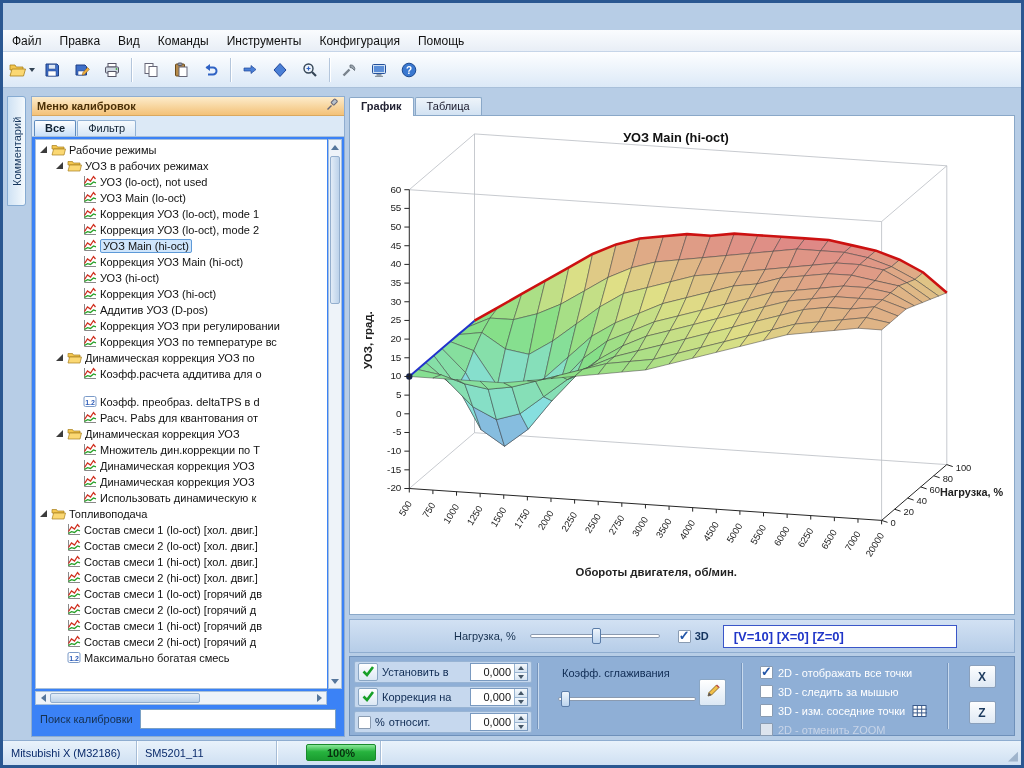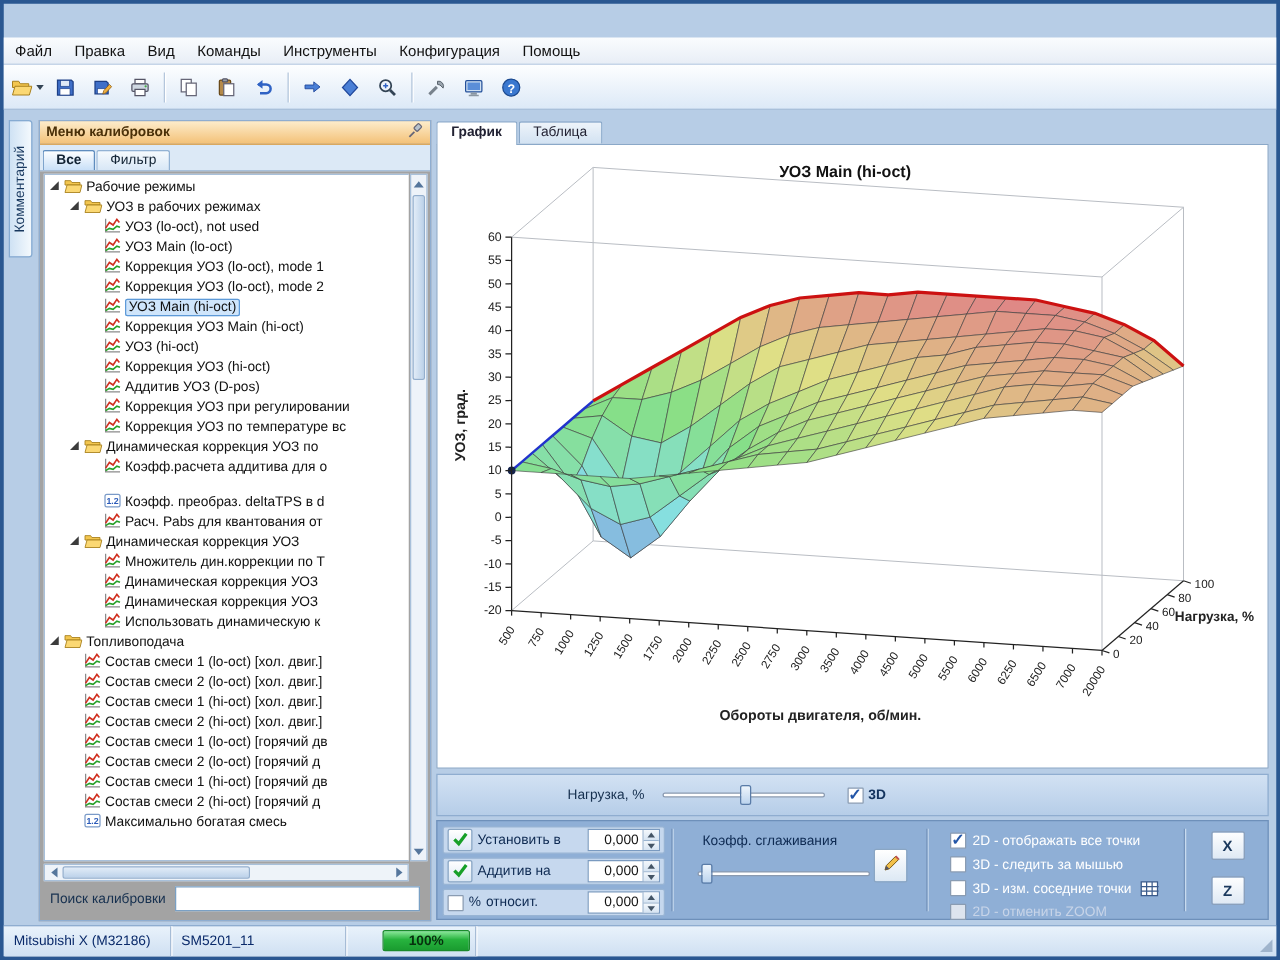--- a/index.html
+++ b/index.html
@@ -39,21 +39,21 @@
 
   
   .comment-strip{position:absolute;left:0;top:85px;width:27px;bottom:27px;}
   .comment-tab{margin:8px auto 0;width:19px;height:110px;
     background:linear-gradient(90deg,#f4f9fd,#cfe2f4);border:1px solid #86abd2;border-radius:3px 0 0 3px;
     writing-mode:vertical-rl;transform:rotate(180deg);text-align:center;font-size:11px;color:#17375e;
     display:flex;align-items:center;justify-content:center;}
 
   
   .left-panel{position:absolute;left:28px;top:93px;width:314px;height:641px;
-    background:#a3a3a3;border:1px solid #8fadd0;}
+    background:#3b82f6;border:1px solid #8fadd0;}
   .panel-header{height:19px;background:linear-gradient(#fdeccb,#f3c177);border-bottom:1px solid #d9a85f;
     font-size:11px;font-weight:bold;color:#4a3008;display:flex;align-items:center;padding:0 5px;}
   .panel-header .ph-title{flex:1;}
   .cal-tabs{height:21px;background:#dce9f6;border-bottom:1px solid #a8c0da;padding:2px 0 0 2px;}
   .cal-tab{display:inline-block;padding:1px 10px 2px;font-size:11px;color:#123;
     border:1px solid #92b2d4;border-bottom:none;border-radius:2px 2px 0 0;
     background:linear-gradient(#f6fafd,#d8e7f6);margin-right:1px;}
   .cal-tab.active{background:linear-gradient(#fdfeff,#c9e0f8);border-color:#5f8cbe;font-weight:bold;}
   .tree{position:absolute;left:3px;right:17px;top:42px;bottom:47px;background:#fff;
     border:1px solid #a8c0da;border-right:none;overflow:hidden;font-size:11px;padding-top:2px;}
@@ -752,20 +752,21 @@
       </div>
 
     <div class="load-bar">
       <span class="load-label">Нагрузка, %</span>
       <div class="slider load-slider">
         <div class="groove"></div>
         <div class="thumb" style="left:48%"></div>
       </div>
       <span class="cb checked cb3d"></span>
       <span class="cb-label-dark">3D</span>
+      <div class="readout">[V=10] [X=0] [Z=0]</div>
     </div>
 
     <div class="controls">
       <div class="g1">
         <div class="ctl-row">
           <button class="mini-btn" id="setBtn">
               <span><svg width="14" height="14" viewBox="0 0 14 14">
                   <path d="M2.5 7.5l3.5 3.5 6-8" fill="none" stroke="#18a028" stroke-width="2.6"></path>
                 </svg></span>
             </button>
@@ -777,21 +778,21 @@
                 <i class="sa dn"></i>
               </span>
           </div>
         </div>
         <div class="ctl-row">
           <button class="mini-btn" id="chgBtn">
               <span><svg width="14" height="14" viewBox="0 0 14 14">
                   <path d="M2.5 7.5l3.5 3.5 6-8" fill="none" stroke="#18a028" stroke-width="2.6"></path>
                 </svg></span>
             </button>
-          <span class="ctl-label">Аддитив на</span>
+          <span class="ctl-label">Коррекция на</span>
           <div class="spinner">
             <span class="spin-val">0,000</span>
             <span class="spin-arrows">
                 <i class="sa up"></i>
                 <i class="sa dn"></i>
               </span>
           </div>
         </div>
         <div class="ctl-row">
           <span class="cb"></span>

